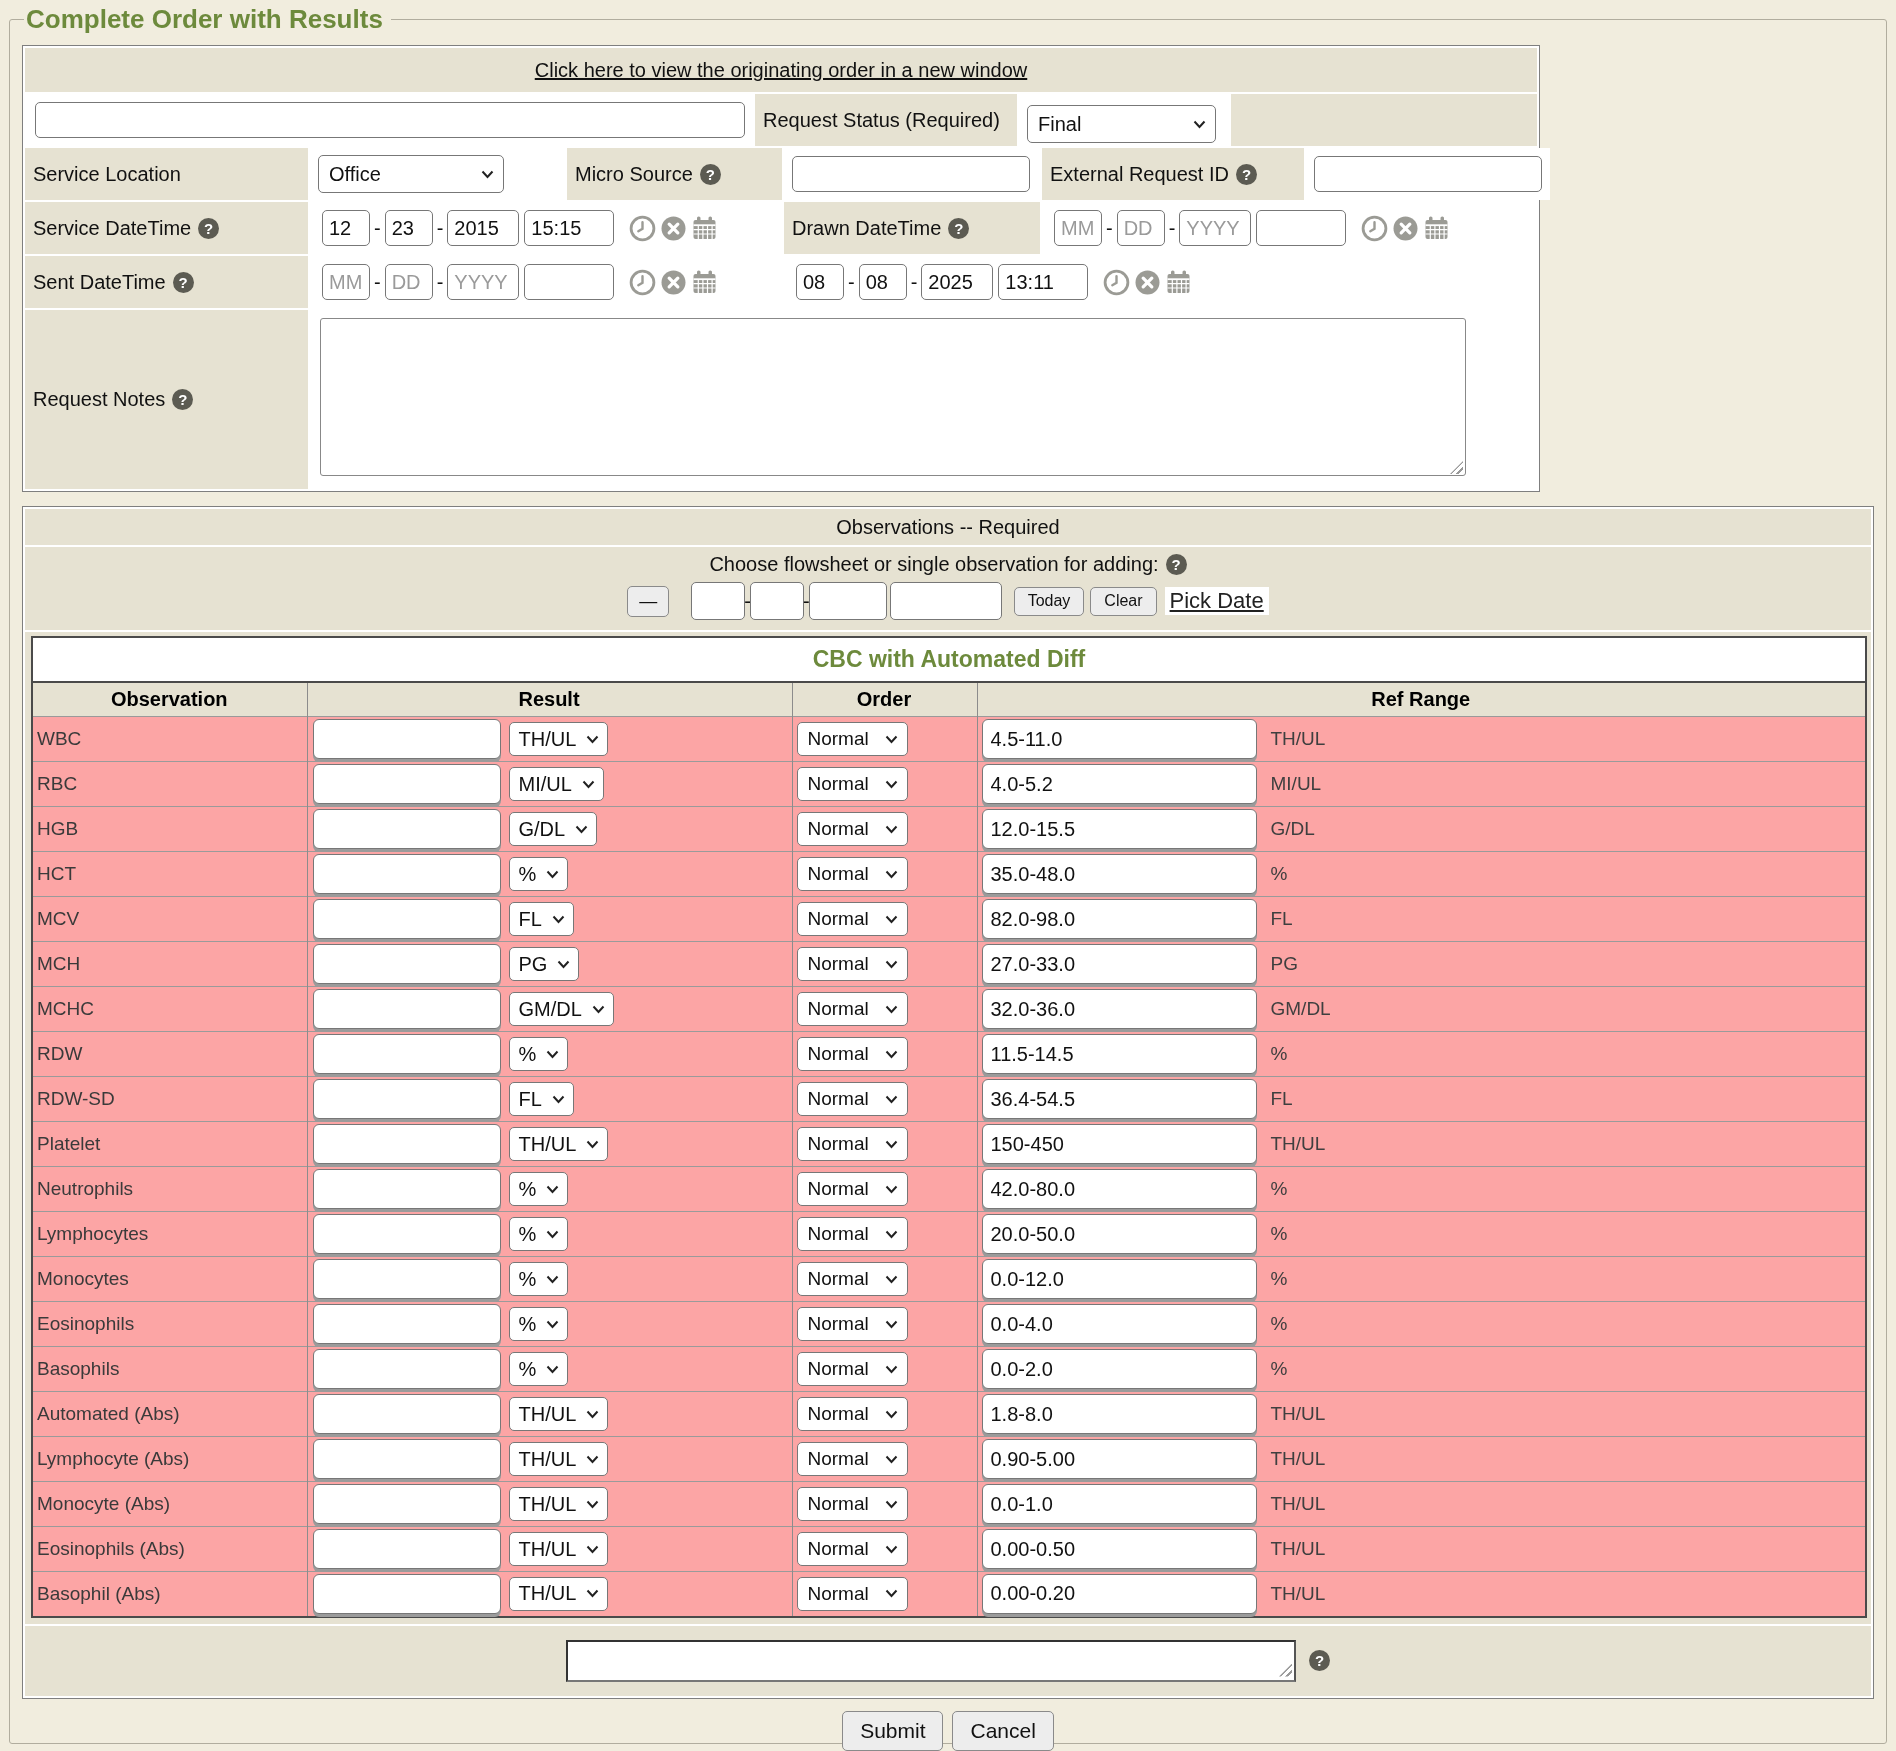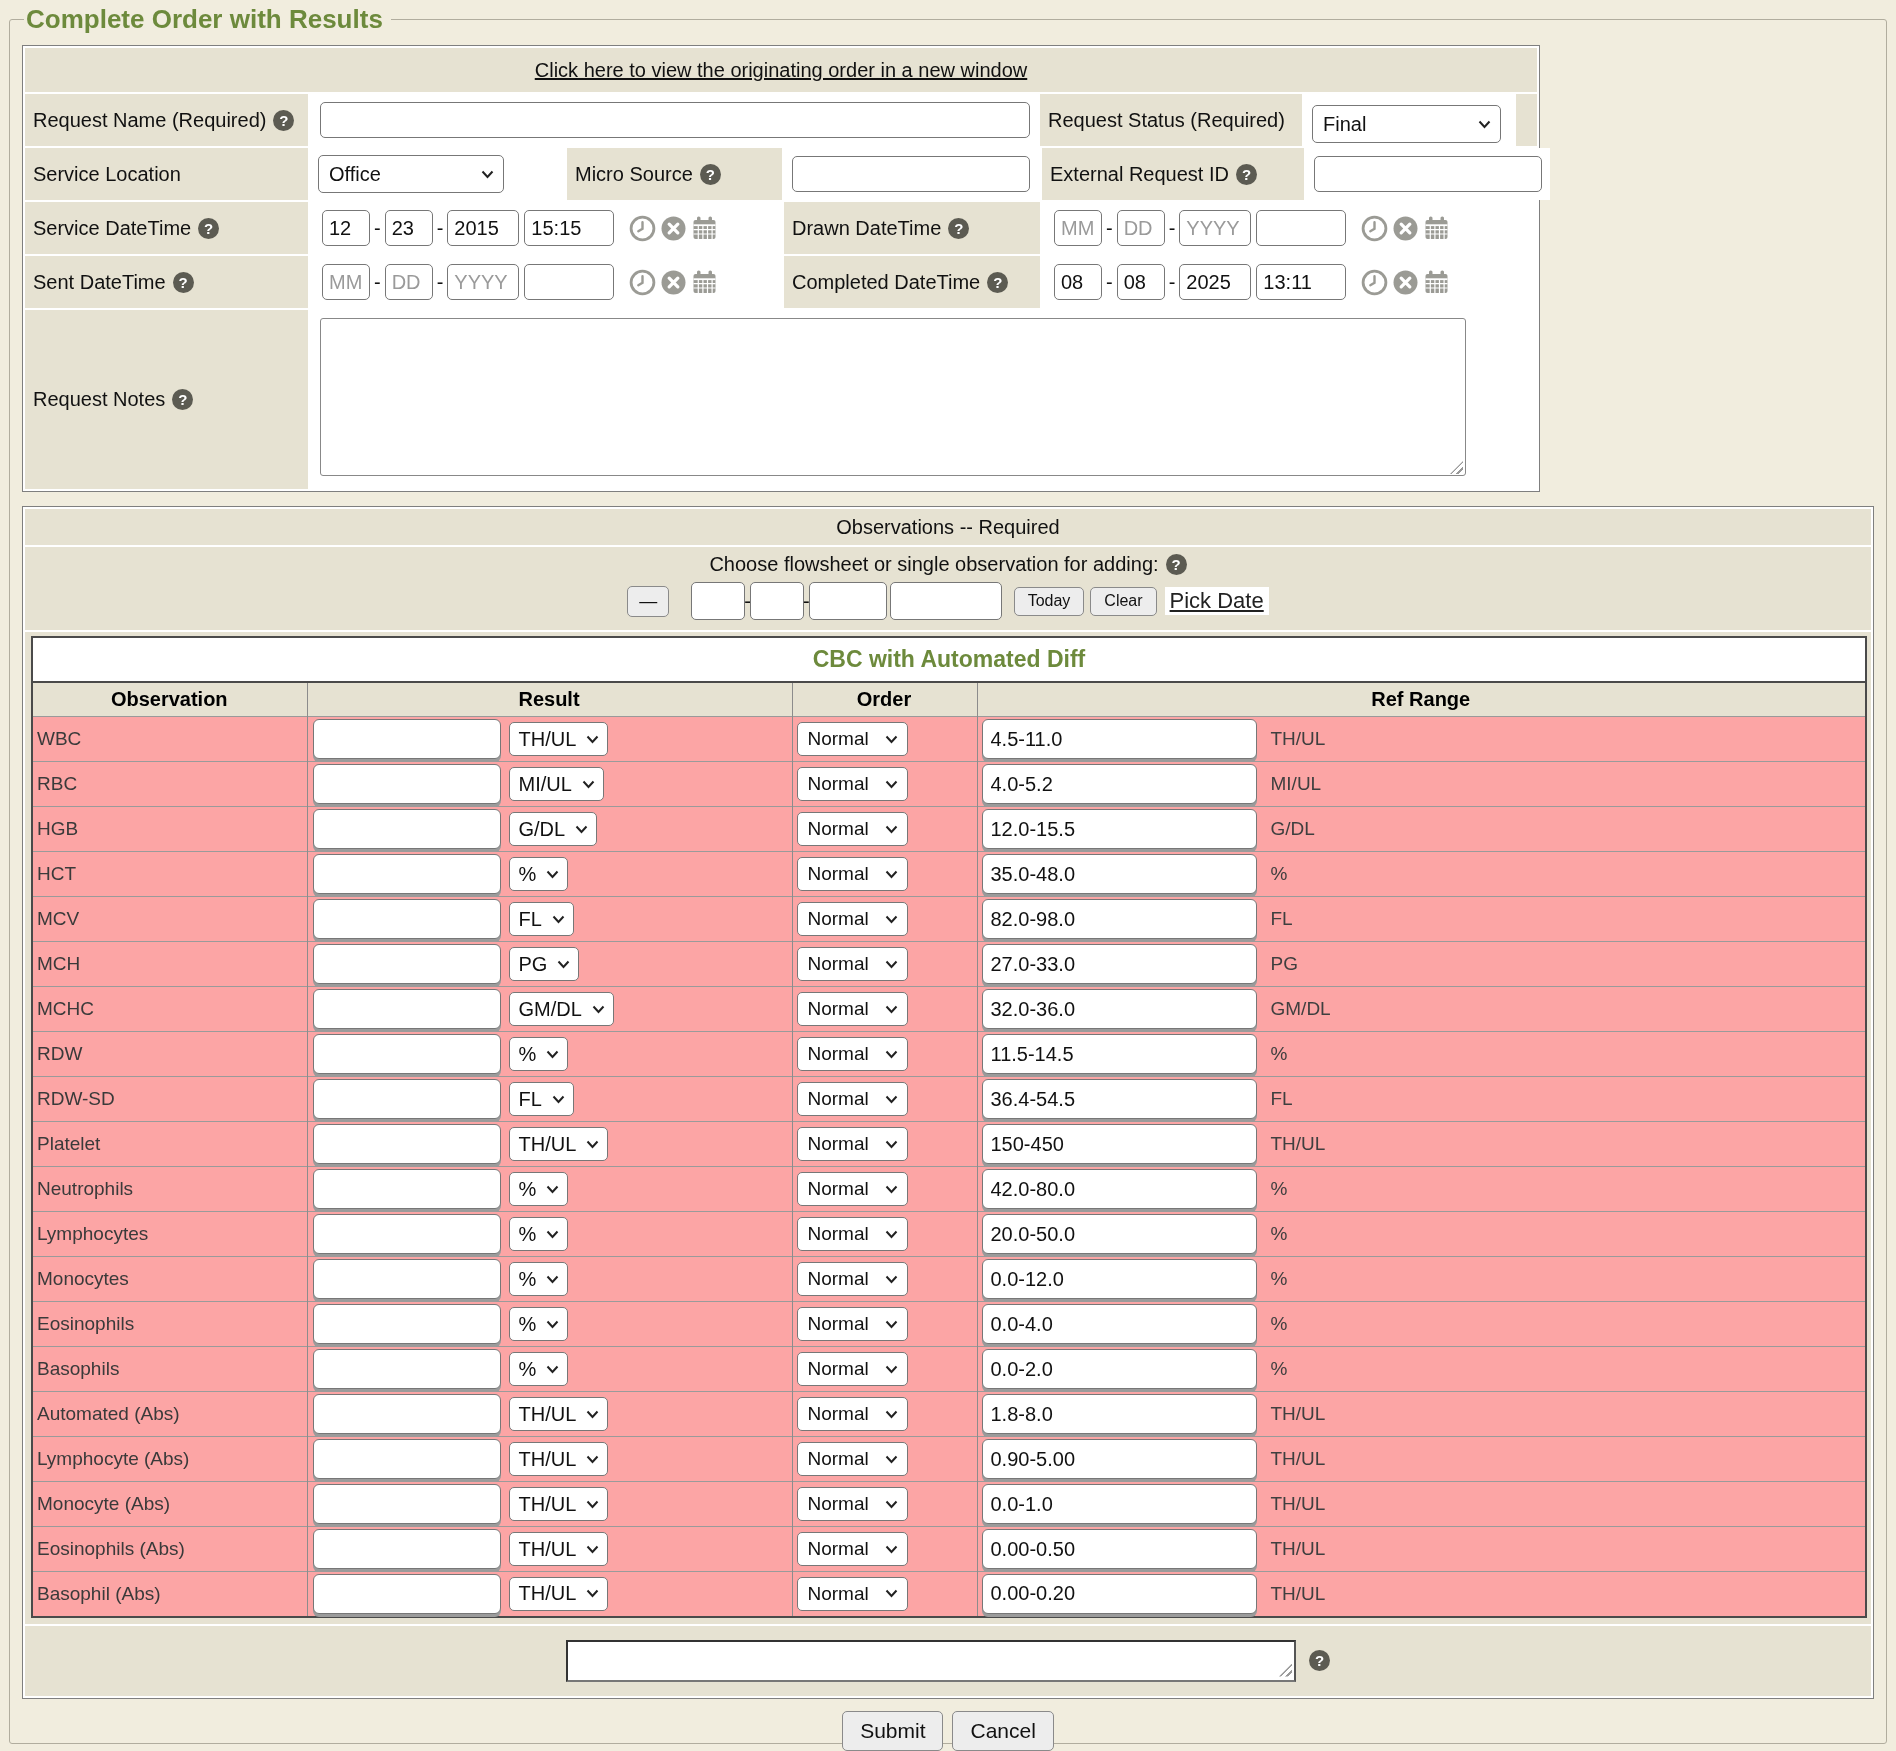--- a/index.html
+++ b/index.html
@@ -179,24 +179,20 @@
 
   <div class="form-table">
 
     <div class="frow hdr">
       <div class="fcell center grow">
         <a href="#" class="order-link">Click here to view the originating order in a new window</a>
       </div>
     </div>
 
     <div class="frow">
-      <div class="fcell w-label">
-        <span>Request Name (Required)</span>
-        <span class="q"></span>
-      </div>
       <div class="fcell white w-input-wide">
         <input class="ti in-reqname" value="" style="">
       </div>
       <div class="fcell w-status-label">
         <span>Request Status (Required)</span>
       </div>
       <div class="fcell white" style="width:210px;">
         <div class="sel sel-status">
           <span>Final</span>
           <span class="chev icon-chevron-slot">
@@ -346,24 +342,20 @@
   <svg width="27" height="27" viewBox="0 0 27 27">
                   <rect x="2.5" y="5" width="22" height="19" rx="2" fill="#9B9B95"></rect>
                   <rect x="6" y="1.5" width="3.5" height="6.5" rx="1.6" fill="#9B9B95"></rect>
                   <rect x="17.5" y="1.5" width="3.5" height="6.5" rx="1.6" fill="#9B9B95"></rect>
                   <path d="M2.5 10.2 H24.5" stroke="#fff" stroke-width="1.8"></path>
                   <path d="M7.3 10.2 V24 M11.9 10.2 V24 M16.5 10.2 V24 M21.1 10.2 V24 M2.5 14.6 H24.5 M2.5 19 H24.5" stroke="#fff" stroke-width="1.2"></path>
                 </svg>
 </span>
           </span>
         </div>
-      </div>
-      <div class="fcell w-dt-label">
-        <span>Completed DateTime</span>
-        <span class="q"></span>
       </div>
       <div class="fcell white grow">
         <div class="dtg">
           <input class="ti dt2" value="08" style="">
           <span class="dash">-</span>
           <input class="ti dt2" value="08" style="">
           <span class="dash">-</span>
           <input class="ti dt4" value="2025" style="">
           <input class="ti dtt" value="13:11" style="">
           <span class="icons">

